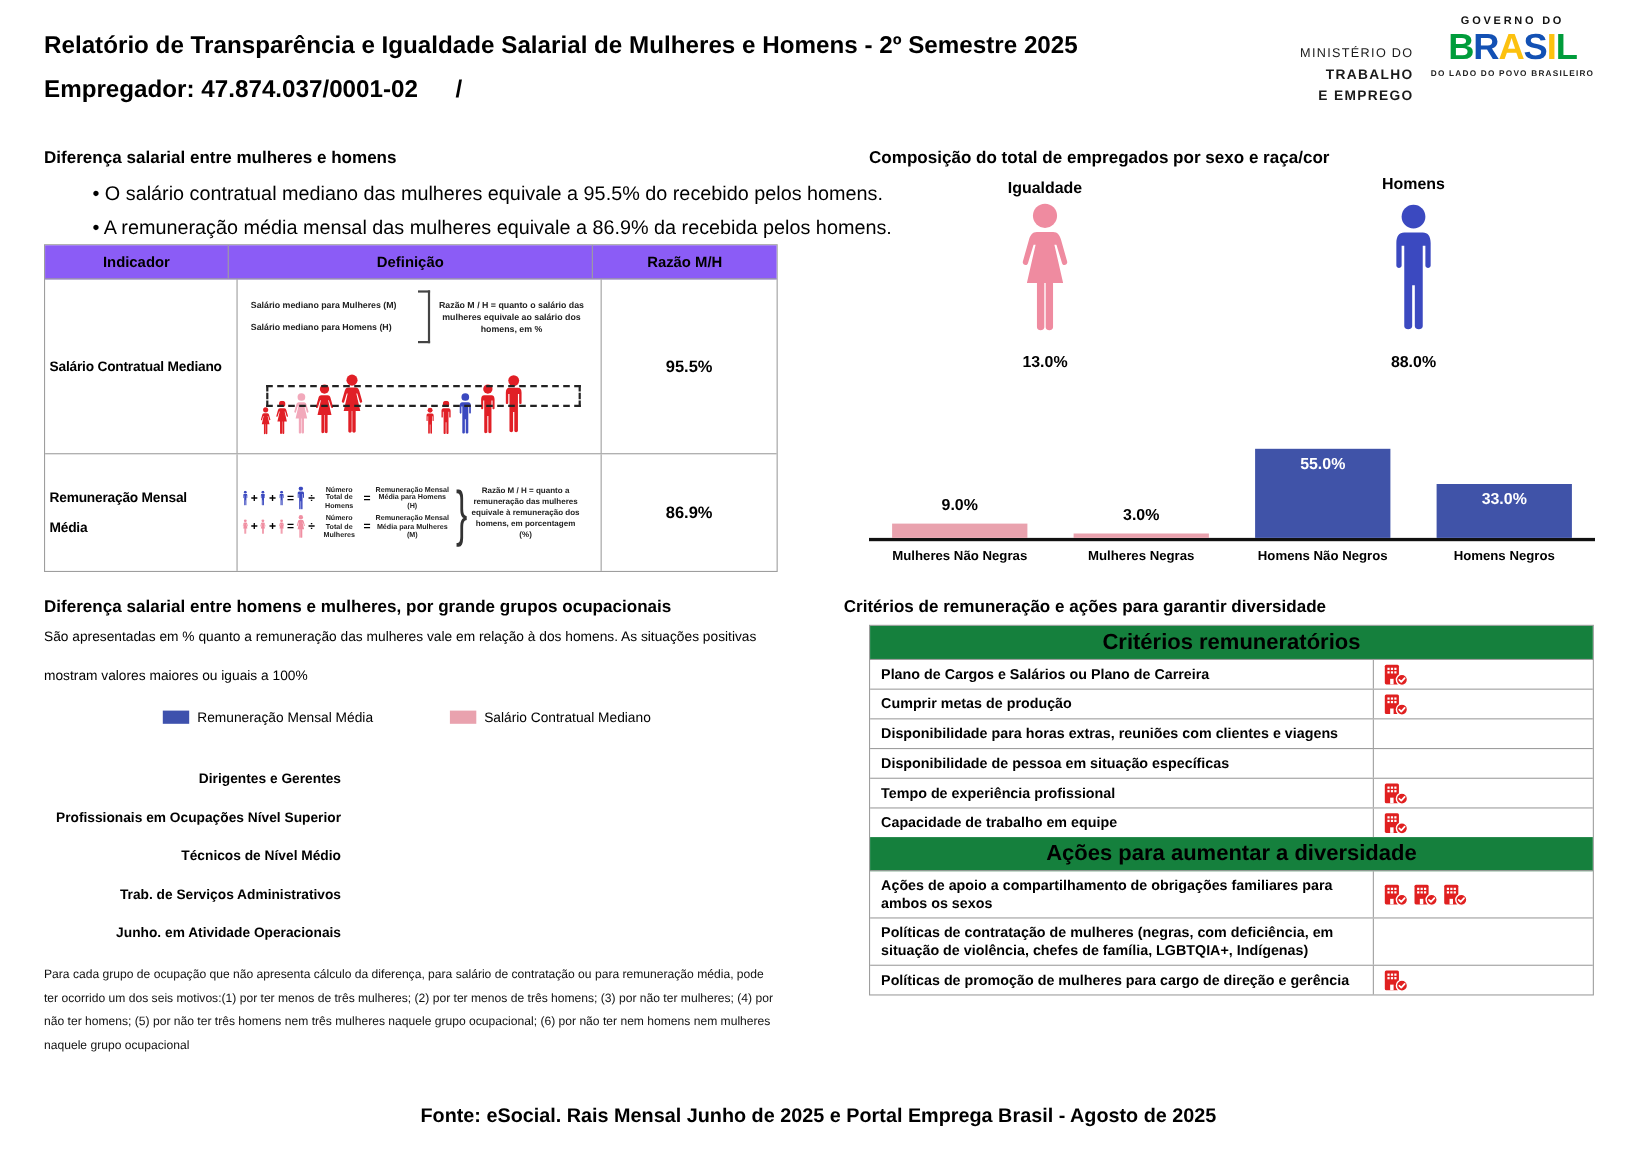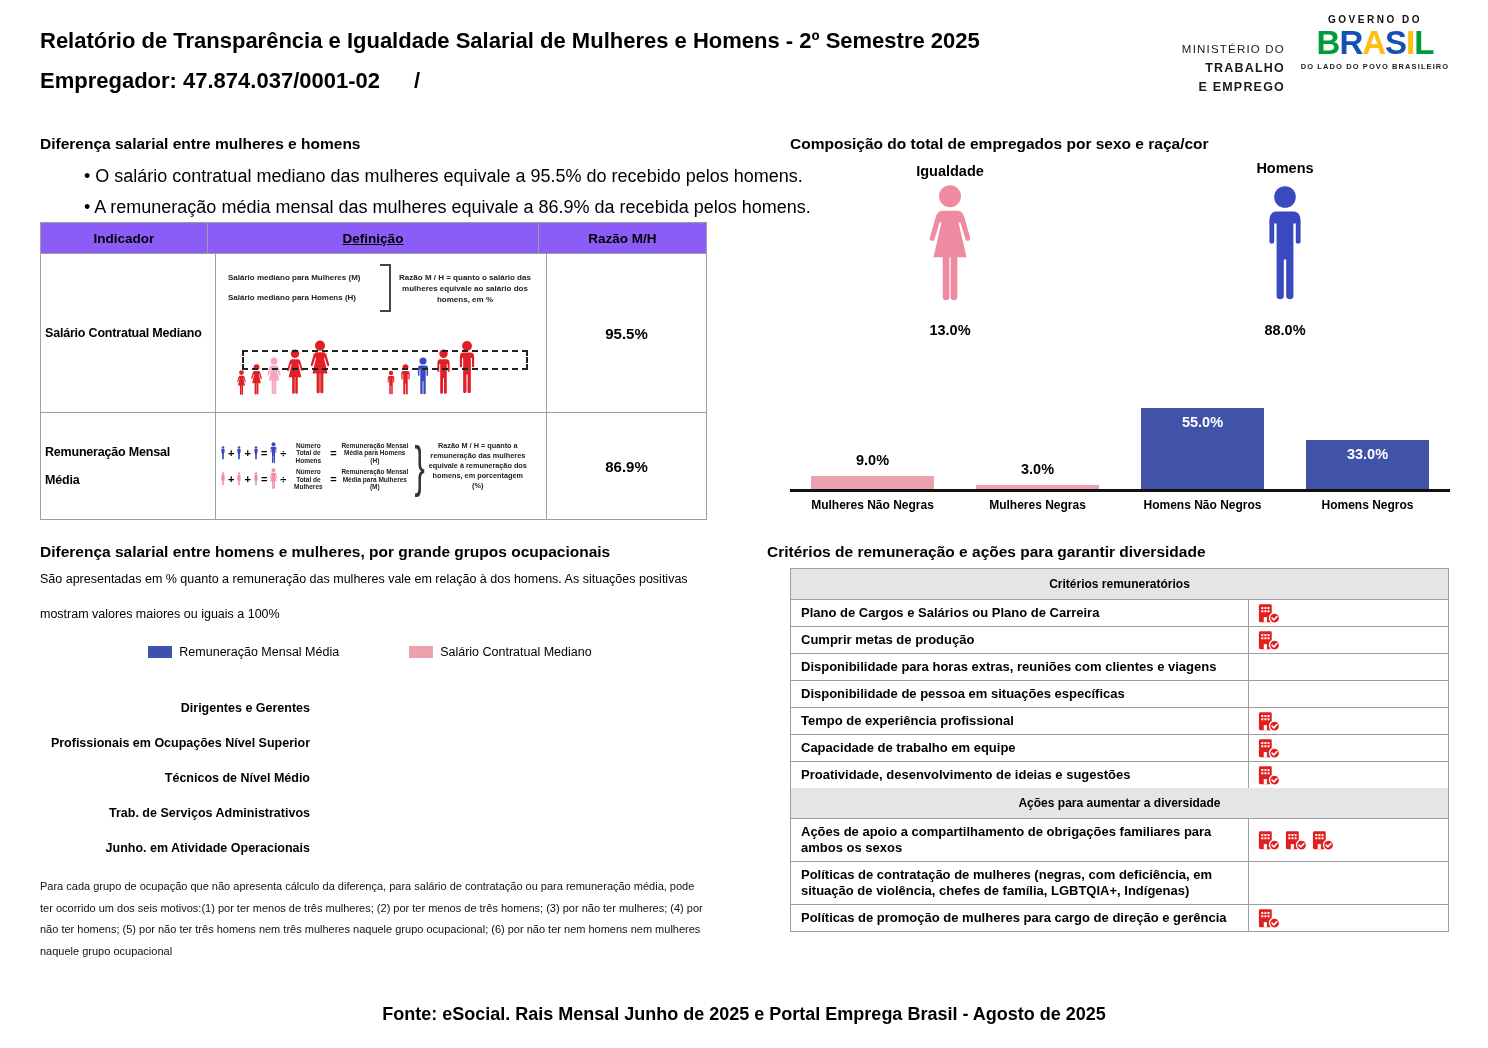--- a/index.html
+++ b/index.html
@@ -29,21 +29,21 @@
 
   .bullet{left:84px;font-size:18px;white-space:nowrap;}
   .bullet::before{content:"• ";}
 
   
   .t1{left:40px;top:222px;width:665px;border:1px solid #9e9e9e;}
   .t1-head{display:flex;background:#8b5cf6;height:30px;border-bottom:1px solid #9e9e9e;
            font-weight:bold;font-size:13.5px;}
   .t1-head div{display:flex;align-items:center;justify-content:center;}
   .h-ind{width:166px;border-right:1px solid #9e9e9e;}
-  .h-def{width:330px;border-right:1px solid #9e9e9e;text-decoration:underline;}
+  .h-def{width:330px;border-right:1px solid #9e9e9e;}
   .h-ratio{flex:1;}
   .t1-row{display:flex;}
   .t1-row.r1{height:158px;border-bottom:1px solid #9e9e9e;}
   .t1-row.r2{height:106px;}
   .c-ind{width:166px;border-right:1px solid #9e9e9e;display:flex;align-items:center;
          padding:0 4px;font-weight:bold;font-size:12.5px;letter-spacing:-0.2px;}
   .c-ind.one{white-space:nowrap;}
   .c-ind .wrapbox{width:140px;line-height:28px;}
   .c-def{width:330px;border-right:1px solid #9e9e9e;position:relative;overflow:hidden;}
   .c-ratio{flex:1;display:flex;align-items:center;justify-content:center;
@@ -97,22 +97,22 @@
           gap:70px;font-size:12.5px;align-items:center;}
   .lg-item{display:flex;align-items:center;}
   .lg-sw{display:inline-block;width:24px;height:12px;margin-right:7px;}
   #occ{left:40px;top:690px;width:270px;}
   .occ-row{height:35px;display:flex;align-items:center;justify-content:flex-end;
            font-weight:bold;font-size:12.5px;text-align:right;}
   #footnote{left:40px;top:876px;width:668px;font-size:11px;line-height:21.5px;color:#111;}
 
   
   #crit{left:790px;top:568px;width:657px;border:1px solid #9e9e9e;font-size:13px;}
-  .crit-head{background:#e5e5e5;height:30px;display:flex;align-items:center;
-             justify-content:center;font-weight:bold;font-size:12px;
+  .crit-head{background:#15803d;height:30px;display:flex;align-items:center;
+             justify-content:center;font-weight:bold;font-size:20px;
              border-bottom:1px solid #9e9e9e;}
   .crit-row{display:flex;border-bottom:1px solid #9e9e9e;}
   .crit-row:last-child{border-bottom:none;}
   .crit-label{width:458px;border-right:1px solid #9e9e9e;padding:5px 10px;
               display:flex;align-items:center;font-weight:bold;line-height:16px;
               min-height:24px;box-sizing:border-box;}
   .crit-icons{flex:1;display:flex;align-items:center;padding-left:8px;gap:3px;}
   .bicon{height:22px;width:24px;}
 
   
@@ -359,41 +359,33 @@
             <svg class="bicon" viewBox="0 0 26 24">
               <use href="#sym-building"></use>
             </svg>
           </div>
         </div>
         <div class="crit-row">
           <div class="crit-label">Disponibilidade para horas extras, reuniões com clientes e viagens</div>
           <div class="crit-icons"></div>
         </div>
         <div class="crit-row">
-          <div class="crit-label">Disponibilidade de pessoa em situações específicas</div>
+          <div class="crit-label">Disponibilidade de pessoa em situação específicas</div>
           <div class="crit-icons"></div>
         </div>
         <div class="crit-row">
           <div class="crit-label">Tempo de experiência profissional</div>
           <div class="crit-icons">
             <svg class="bicon" viewBox="0 0 26 24">
               <use href="#sym-building"></use>
             </svg>
           </div>
         </div>
         <div class="crit-row">
           <div class="crit-label">Capacidade de trabalho em equipe</div>
-          <div class="crit-icons">
-            <svg class="bicon" viewBox="0 0 26 24">
-              <use href="#sym-building"></use>
-            </svg>
-          </div>
-        </div>
-        <div class="crit-row">
-          <div class="crit-label">Proatividade, desenvolvimento de ideias e sugestões</div>
           <div class="crit-icons">
             <svg class="bicon" viewBox="0 0 26 24">
               <use href="#sym-building"></use>
             </svg>
           </div>
         </div>
       </div>
     <div class="crit-head">Ações para aumentar a diversidade</div>
     <div id="crit-rows-2">
         <div class="crit-row">

